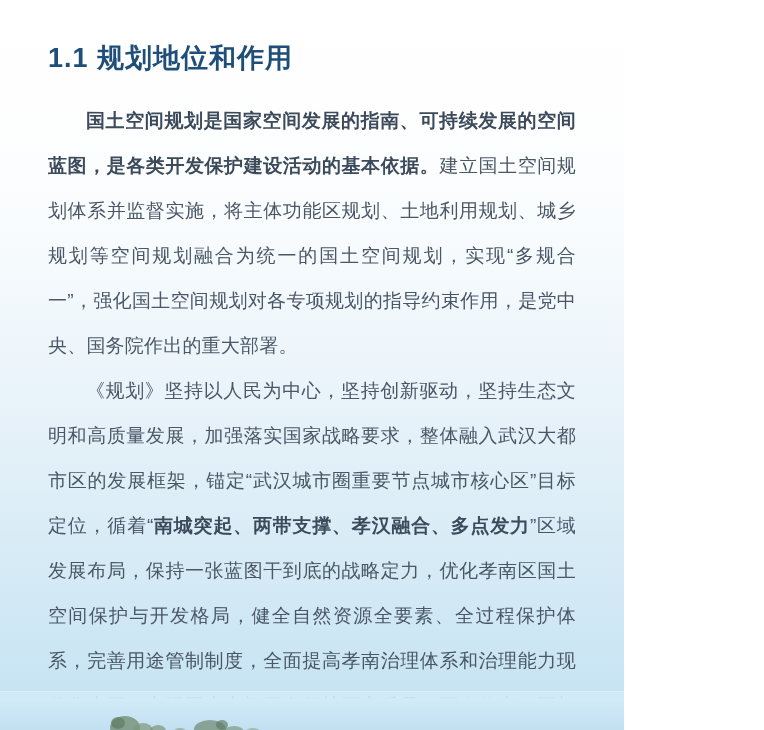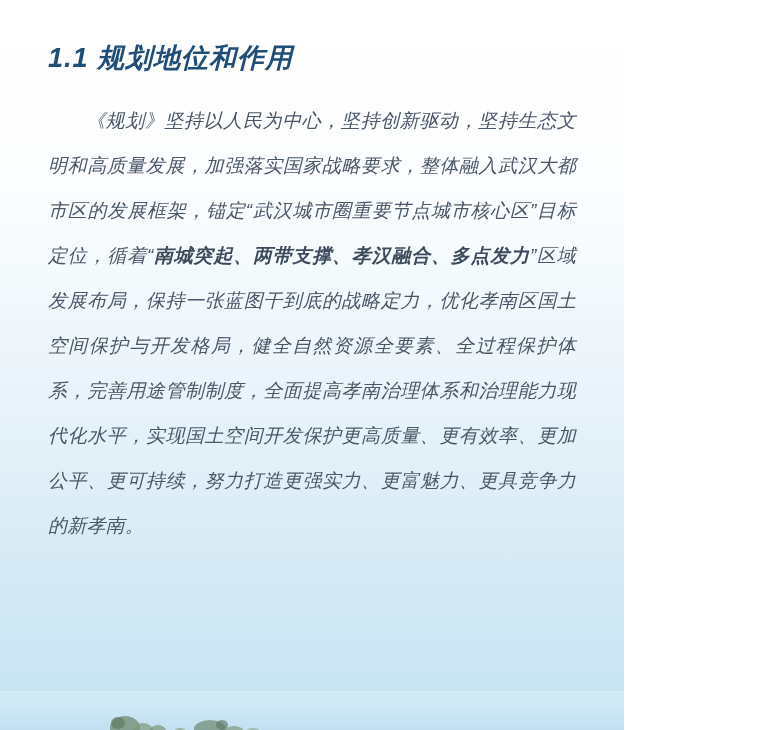--- a/index.html
+++ b/index.html
@@ -18,21 +18,20 @@
       #ffffff 0%,
       #fefefe 14%,
       #fbfdfe 26%,
       #f3f9fc 40%,
       #e9f3fa 54%,
       #deeef7 68%,
       #d2e9f5 82%,
       #c8e4f3 94%,
       #c5e2f2 100%);
     overflow: hidden;
-    font-style: italic;
   }
   .heading {
     position: absolute;
     left: 48px;
     top: 40px;
     margin: 0;
     font-size: 27px;
     line-height: 36px;
     font-weight: 700;
     color: #1F4E79;
@@ -80,20 +79,21 @@
   }
 </style>
 </head>
 <body>
 
 <div class="page">
 
   <h1 class="heading">1.1 规划地位和作用</h1>
 
   <div class="body-text">
+    <p class="para"><span class="seg bold">国土空间规划是国家空间发展的指南、可持续发展的空间蓝图，是各类开发保护建设活动的基本依据。</span><span class="seg">建立国土空间规划体系并监督实施，将主体功能区规划、土地利用规划、城乡规划等空间规划融合为统一的国土空间规划，实现“多规合一”，强化国土空间规划对各专项规划的指导约束作用，是党中央、国务院作出的重大部署。</span></p>
     <p class="para"><span class="seg">《规划》坚持以人民为中心，坚持创新驱动，坚持生态文明和高质量发展，加强落实国家战略要求，整体融入武汉大都市区的发展框架，锚定“武汉城市圈重要节点城市核心区”目标定位，循着“</span><span class="seg bold">南城突起、两带支撑、孝汉融合、多点发力</span><span class="seg">”区域发展布局，保持一张蓝图干到底的战略定力，优化孝南区国土空间保护与开发格局，健全自然资源全要素、全过程保护体系，完善用途管制制度，全面提高孝南治理体系和治理能力现代化水平，实现国土空间开发保护更高质量、更有效率、更加公平、更可持续，努力打造更强实力、更富魅力、更具竞争力的新孝南。</span></p>
   </div>
 
   <div class="footer-photo">
     <svg class="treetops" viewBox="0 0 764 40" aria-hidden="true">
       <ellipse cx="125" cy="38" rx="15" ry="12" fill="#6f8a6e" opacity="0.75"></ellipse>
       <ellipse cx="118" cy="33" rx="7" ry="6" fill="#60795f" opacity="0.7"></ellipse>
       <ellipse cx="143" cy="41" rx="10" ry="8" fill="#7f997b" opacity="0.7"></ellipse>
       <ellipse cx="158" cy="41" rx="8" ry="6" fill="#748f72" opacity="0.65"></ellipse>
       <ellipse cx="180" cy="43" rx="7" ry="5" fill="#829b80" opacity="0.6"></ellipse>

